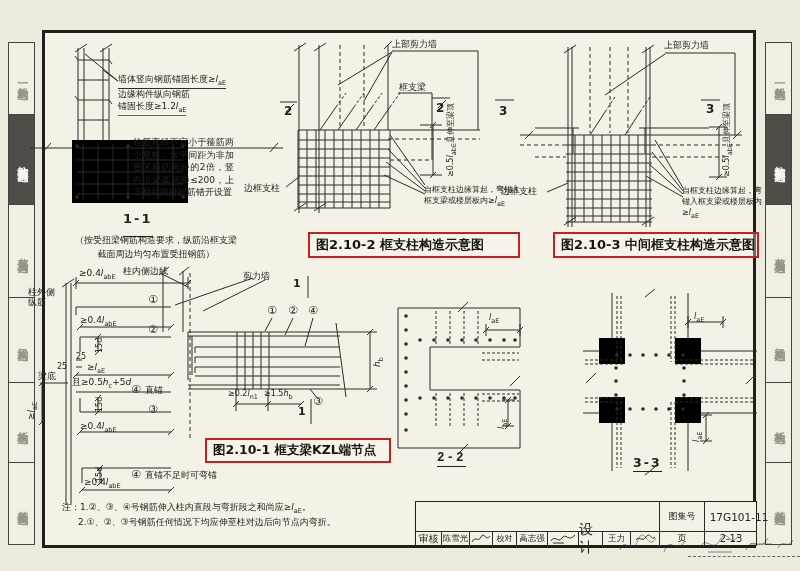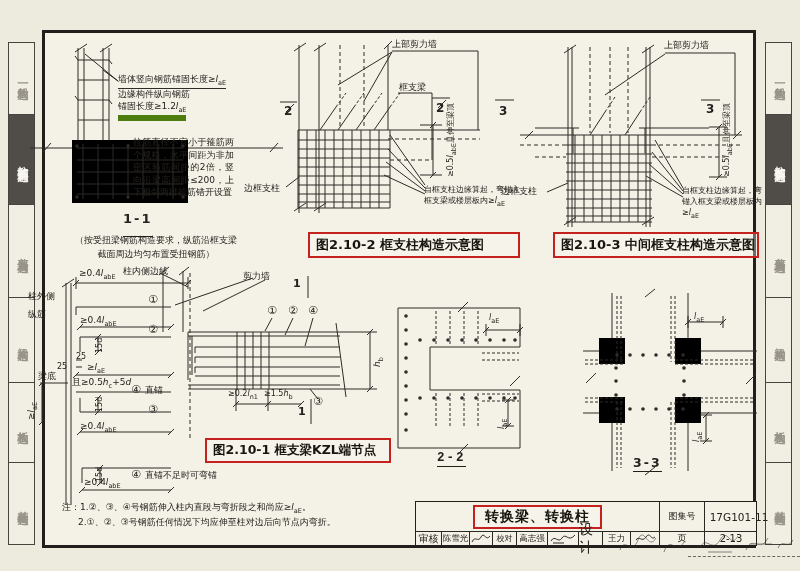--- a/index.html
+++ b/index.html
@@ -90,21 +90,21 @@
     <circle cx="158" cy="106" r="1.7" fill="#2e2b28"></circle>
   <circle cx="52" cy="157" r="1.7" fill="#2e2b28"></circle>
     <circle cx="158" cy="157" r="1.7" fill="#2e2b28"></circle>
   <circle cx="103" cy="106" r="1.7" fill="#2e2b28"></circle>
     <circle cx="103" cy="157" r="1.7" fill="#2e2b28"></circle>
   <path d="M5,108 H47 M18,112 l8,-9 M163,108 H258 M245,112 l8,-9"></path>
   <path d="M93,41 L60,14 M93,41 L78,30"></path>
 </svg>
 <div class="lbl" style="left:118px;top:74px;border-bottom:1px solid #2e2b28;padding-bottom:1px;">墙体竖向钢筋锚固长度≥<i>l</i><sub>aE</sub></div>
 <div class="lbl" style="left:118px;top:89px;">边缘构件纵向钢筋</div>
-<div class="lbl" style="left:118px;top:101px;border-bottom:6px solid #4d7c0f;padding-bottom:1px;">锚固长度≥1.2<i>l</i><sub>aE</sub></div>
+<div class="lbl" style="left:118px;top:101px;border-bottom:1px solid #4d7c0f;padding-bottom:1px;">锚固长度≥1.2<i>l</i><sub>aE</sub></div>
 <div class="lbl wrap" style="left:133px;top:136px;width:101px;line-height:12.6px;text-align:justify;">拉筋直径不宜小于箍筋两个规格，水平间距为非加密区箍筋间距的2倍，竖向沿梁高间距≤200，上下相邻两排拉筋错开设置</div>
 <div class="lbl" style="left:123px;top:212px;font-weight:bold;font-size:13px;letter-spacing:2px;border-bottom:1.6px solid #211f1b;padding-bottom:9px;">1-1</div>
 <div class="lbl wrap" style="left:73px;top:234px;width:166px;line-height:13.5px;text-align:center;">（按受扭梁钢筋构造要求，纵筋沿框支梁截面周边均匀布置受扭钢筋）</div>
 
 <svg style="left:280px;top:35px;" width="245" height="200" viewBox="0 0 245 200">
   <path d="M19,10 V178 M39,10 V178"></path>
   <path d="M14,16 L26,8 M34,16 L46,8 M14,176 L26,168 M34,176 L46,168"></path>
   <path d="M108,10 V95 M104,14 L112,6"></path>
   <path d="M60,10 V93 M84,10 V93" stroke-dasharray="4 3"></path>
   <path d="M18,95 H110" stroke-width="2"></path>
@@ -188,21 +188,21 @@
   <path d="M163,120 H315 M163,124 H315" stroke-width="1.4"></path>
   <path d="M170,82 H315 M170,92 H315 M170,102 H315 M170,111 H315 M170,82 V88 M170,92 V98 M170,102 V108"></path>
   <path d="M212,67 V124 M220,67 V124 M228,67 V124 M236,67 V124 M244,67 V124" stroke="#b3281f" stroke-width="1.5"></path>
   <path d="M311,58 L321,132"></path>
   <path d="M315,67 H352 M315,124 H352 M345,67 V124 M342,70 L348,64 M342,127 L348,121"></path>
   <path d="M247,53 L240,66 M268,53 L260,70 M288,53 L280,81 M293,134 L285,124"></path>
   <path d="M286,134 V159 M283,11 V33"></path>
   <path d="M211,124 V146 M243,124 V146 M211,139 H276 M208,142 L214,136 M240,142 L246,136 M273,142 L279,136"></path>
   <path d="M228,13 L150,40 M240,15 L178,46"></path>
 </svg>
-<div class="lbl wrap" style="left:28px;top:287px;width:32px;line-height:18px;">柱外侧纵筋</div>
+<div class="lbl wrap" style="left:28px;top:287px;width:32px;line-height:10px;">柱外侧纵筋</div>
 <div class="lbl" style="left:123px;top:266px;">柱内侧边线</div>
 <div class="lbl" style="left:243px;top:271px;">剪力墙</div>
 <div class="lbl" style="left:79px;top:268px;">≥0.4<i>l</i><sub>abE</sub></div>
 <div class="lbl" style="left:80px;top:315px;">≥0.4<i>l</i><sub>abE</sub></div>
 <div class="lbl" style="left:80px;top:421px;">≥0.4<i>l</i><sub>abE</sub></div>
 <div class="lbl" style="left:84px;top:477px;">≥0.4<i>l</i><sub>abE</sub></div>
 <div class="lbl sm v" style="left:95px;top:353px;">15d</div>
 <div class="lbl sm v" style="left:95px;top:412px;">15d</div>
 <div class="lbl sm v" style="left:95px;top:482px;">15d</div>
 <div class="lbl sm" style="left:76px;top:352px;">25</div>
@@ -303,23 +303,20 @@
   <path d="M92,72 H170 M92,76 H170 M92,110 H170 M92,114 H170" stroke-dasharray="3 2" stroke-width="1.3"></path>
   <path d="M62,9 L72,1 M62,187 L72,179 M3,95 L13,85 M163,96 L173,86"></path>
   <path d="M105,34 H140 M102,37 L108,31 M137,37 L143,31 M105,28 V40 M140,28 V40"></path>
   <path d="M123,127 V153 M120,130 L126,124 M120,156 L126,150 M117,127 H129 M117,153 H129"></path>
 </svg>
 <div class="lbl sm" style="left:694px;top:312px;"><i>l</i><sub>aE</sub></div>
 <div class="lbl sm v" style="left:692px;top:442px;"><i>l</i><sub>aE</sub></div>
 <div class="seclab" style="left:633px;top:455px;">3-3</div>
 
 <div class="tb">
-  <div class="cell" style="left:0;top:0;width:243px;height:29px;border-left:none;">
-    <span class="cap" style="position:relative;display:inline-block;font-size:14px;padding:1px 10px;letter-spacing:1px;">转换梁、转换柱</span>
-  </div>
   <div class="cell" style="left:243px;top:0;width:45px;height:29px;font-size:9px;">图集号</div>
   <div class="cell" style="left:288px;top:0;width:69px;height:29px;font-size:10.5px;">17G101-11</div>
 
   <div class="cell r2" style="left:0;width:25px;border-left:none;font-size:10px;">审核</div>
   <div class="cell r2" style="left:25px;width:28px;">陈雪光</div>
   <div class="cell r2" style="left:53px;width:23px;">
     <svg width="20" height="12" viewBox="0 0 20 12">
         <path d="M1,9 C4,2 7,10 10,4 S15,9 19,3" stroke="#4a4a46" stroke-width="1.1"></path>
       </svg>
   </div>

